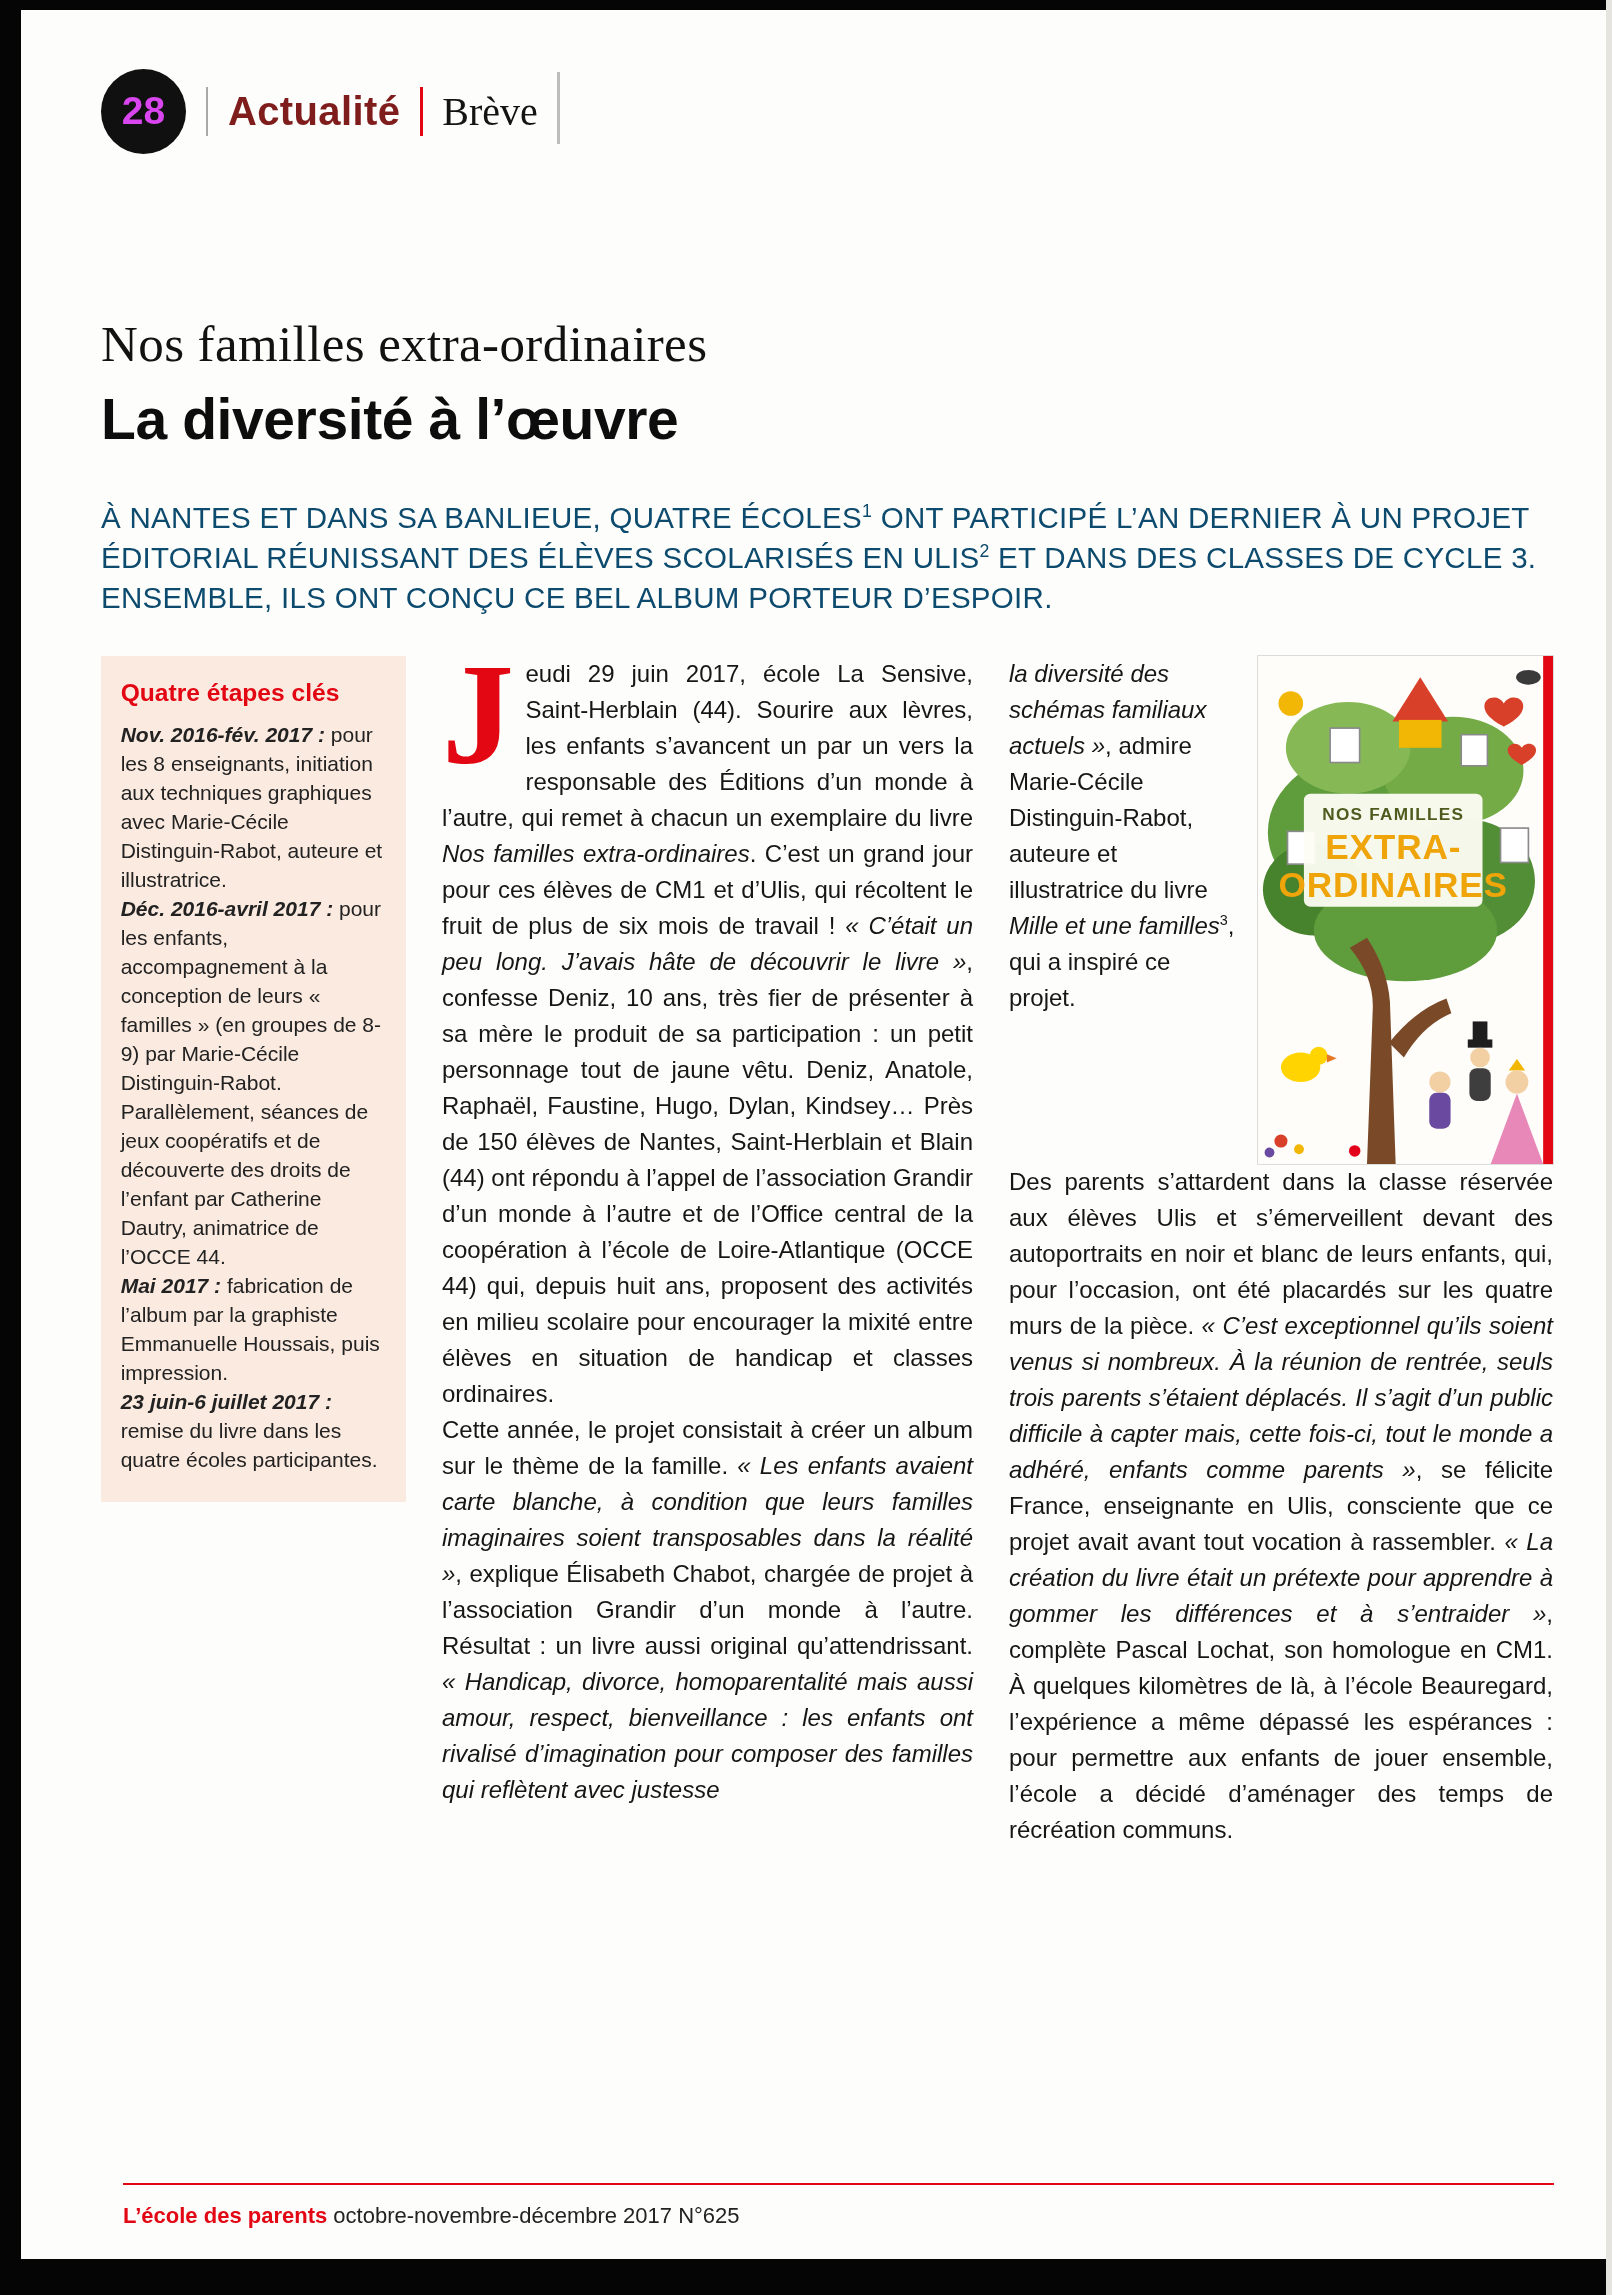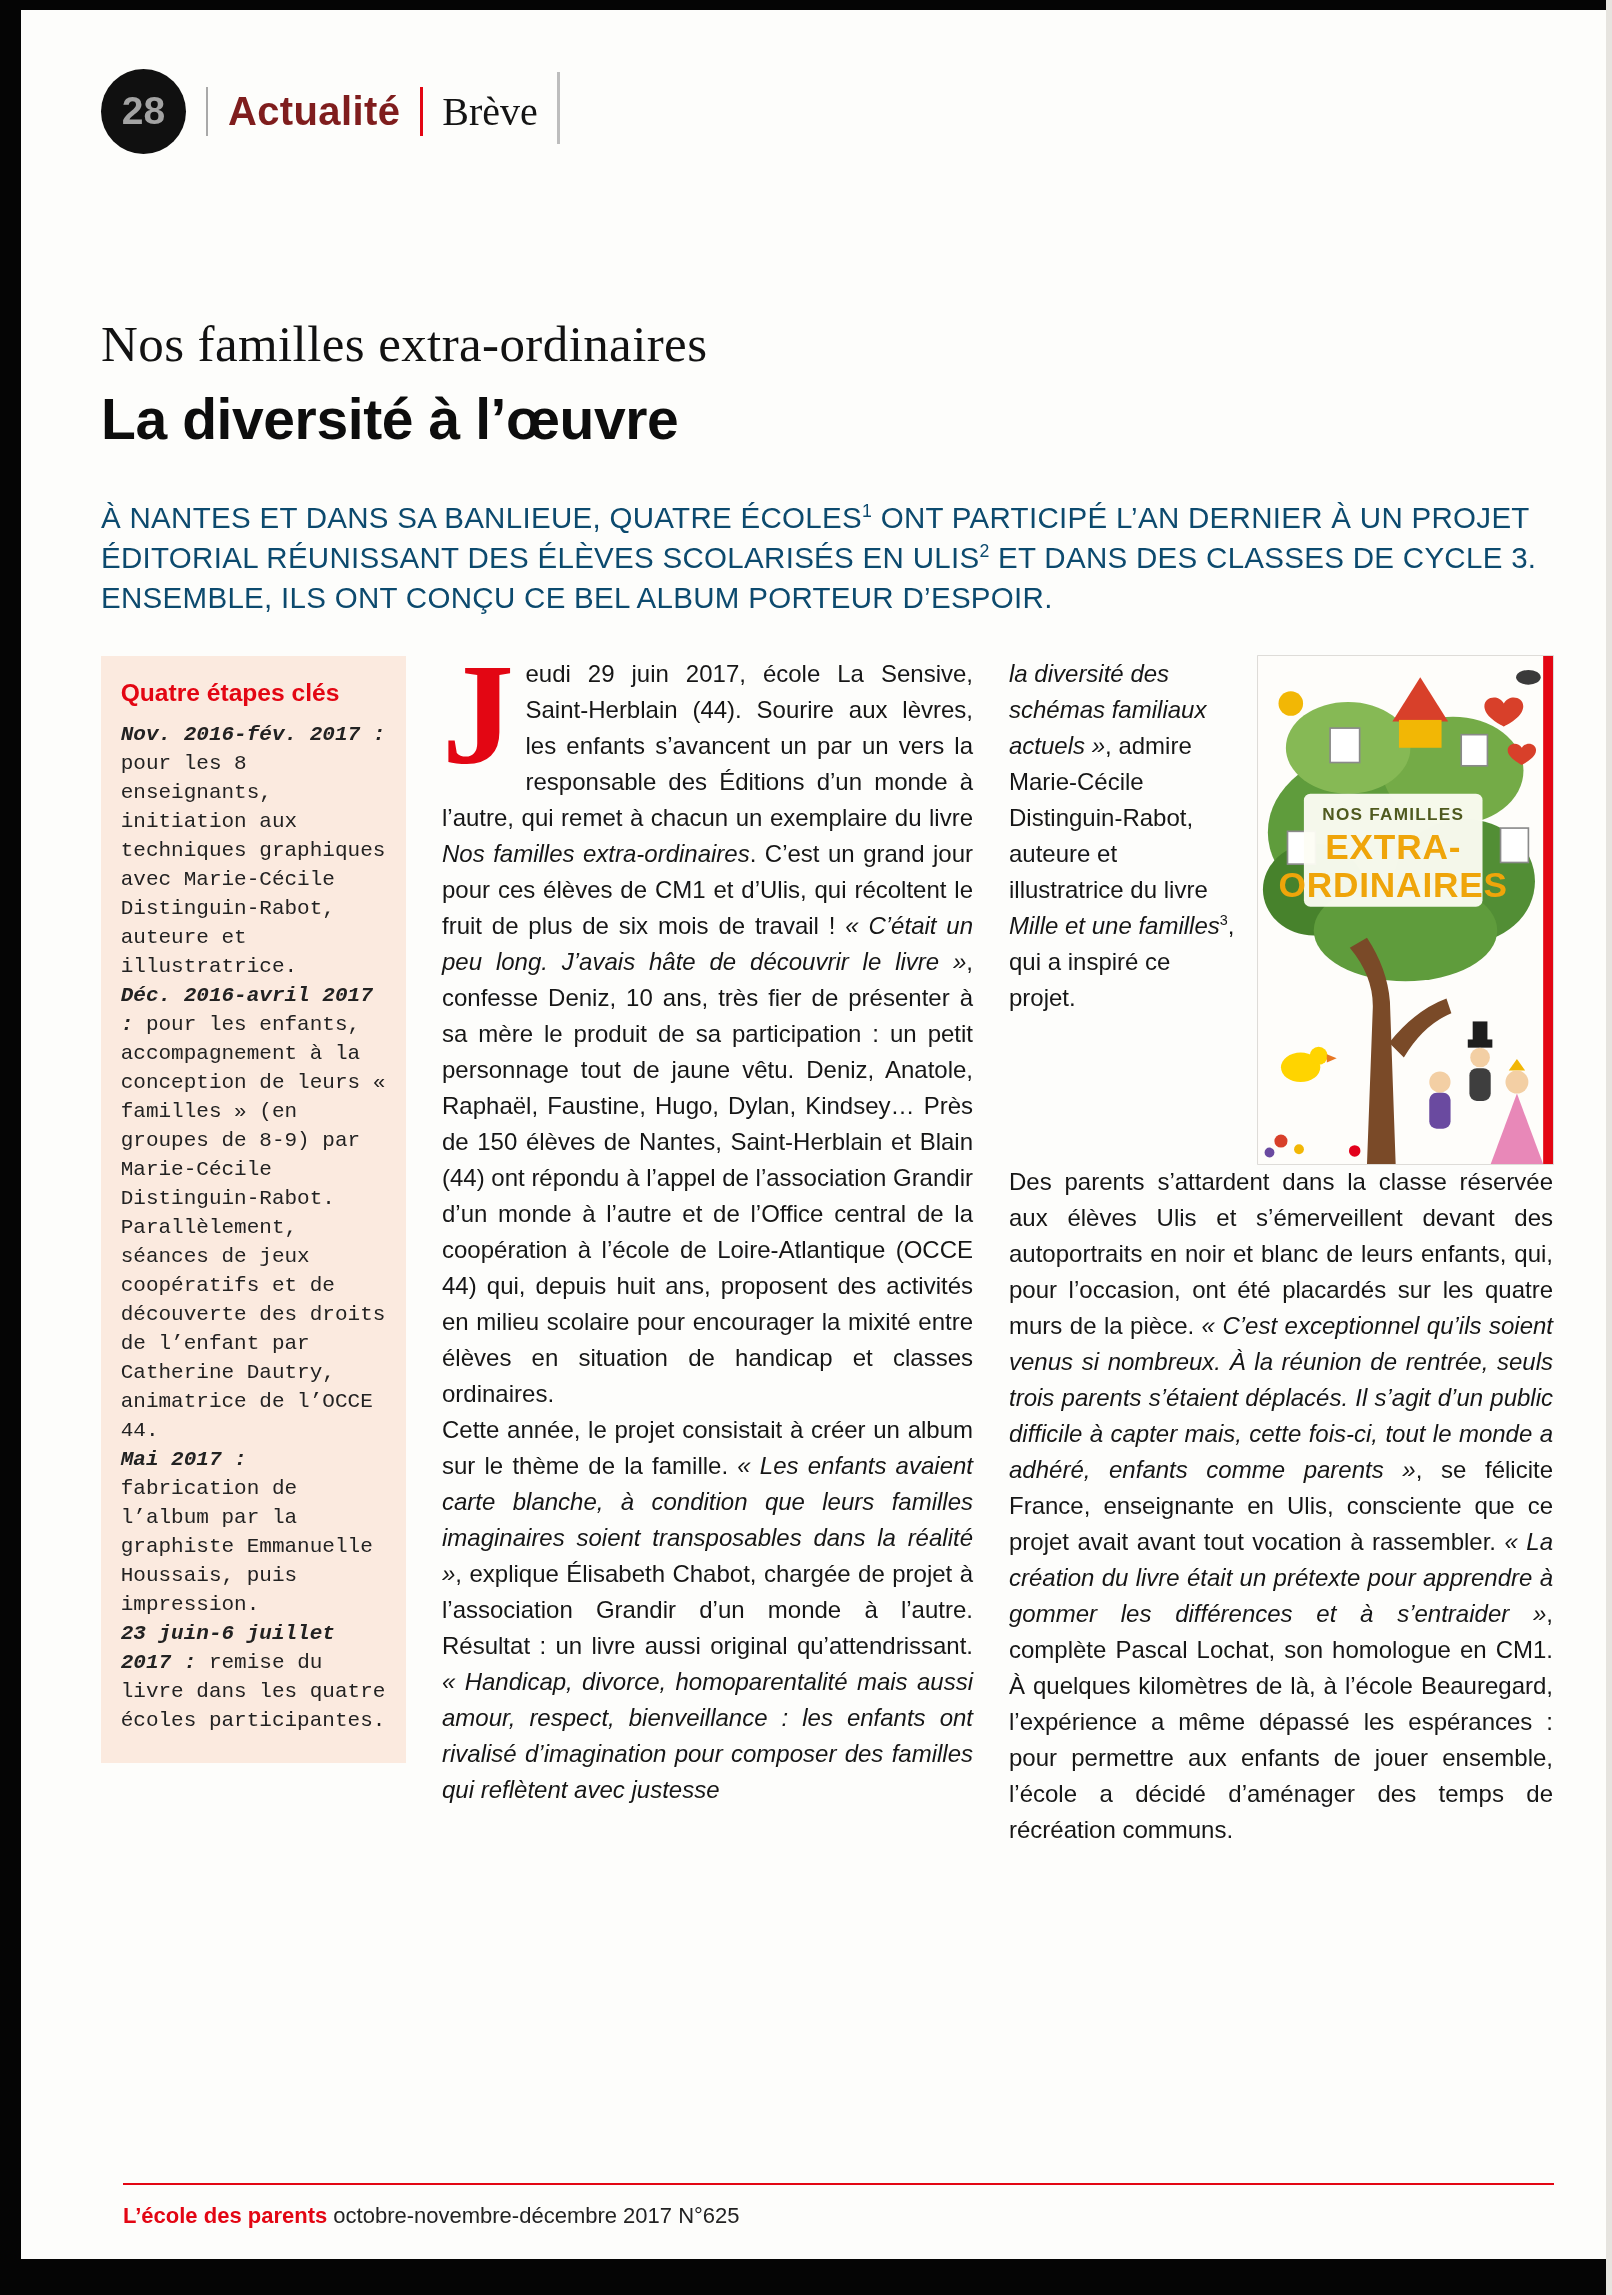--- a/index.html
+++ b/index.html
@@ -10,42 +10,42 @@
   
   .strip-top    { position:absolute; left:0; top:0; width:100%; height:9.8px; background:#050505; z-index:5; }
   .strip-left   { position:absolute; left:0; top:0; width:21px; height:100%; background:#050505; z-index:5; }
   .strip-bottom { position:absolute; left:0; bottom:0; width:100%; height:36px; background:#050505; z-index:5; }
   .strip-right  { position:absolute; right:0; top:0; width:6.6px; height:100%; background:#e6e4df; z-index:5; }
 
   .content { position:absolute; left:21px; top:9.8px; right:6.6px; bottom:36px; padding:0 46px 0 80px; }
 
   
   .page-header { display:flex; align-items:center; gap:19.7px; margin-top:59px; }
-  .page-number { width:85px; height:85px; border-radius:50%; background:#101010; color:#a3a3a3;
+  .page-number { width:85px; height:85px; border-radius:50%; background:#101010; color:#d946ef;
                  font-size:39px; font-weight:bold; display:flex; align-items:center; justify-content:center; }
   .hdiv { width:2.5px; height:49px; background:#a9a9a9; }
   .hdiv.red { background:#e30613; }
   .hdiv.tall { height:72px; background:#bdbdbd; align-self:flex-start; margin-top:3.3px; }
   .section-label { color:#7f1d1d; font-weight:bold; font-size:40px; letter-spacing:0.4px; }
   .subsection-label { font-family:"Liberation Serif","DejaVu Serif",serif; font-size:40px; color:#141414; }
 
   
   .kicker { font-family:"Liberation Serif","DejaVu Serif",serif; font-weight:400; font-size:51px;
             color:#121212; margin-top:161px; letter-spacing:0.4px; }
   .headline { font-size:57px; font-weight:bold; color:#0d0d0d; margin-top:13px; letter-spacing:-0.4px; }
   .standfirst { margin-top:46px; font-size:29.5px; line-height:40px; color:#0c4a6e; letter-spacing:0.3px; }
   .standfirst sup, .bodytext sup, .rtext sup { font-size:60%; vertical-align:super; line-height:0; }
 
   
   .columns { display:grid; grid-template-columns:305px 531px 544px; column-gap:36px; margin-top:38px; }
 
   
   .keybox { background:#fbeadf; padding:23px 19.7px 28px 19.7px; }
   .keybox h3 { color:#e30613; font-size:24.6px; font-weight:bold; margin-bottom:13px; }
-  .keybox p { font-size:21px; line-height:29px; color:#222; text-align:left;font-family:Liberation Mono, monospace; }
+  .keybox p { font-size:21px; line-height:29px; color:#222; text-align:left; }
   .keybox b i { font-style:italic; }
   .footnotes { margin-top:97px; padding-left:11.5px; }
   .footnotes p { font-size:20.5px; line-height:27px; color:#222; margin-bottom:16.4px; }
 
   
   .bodytext p { font-size:24px; line-height:36px; text-align:justify; color:#161616; hyphens:auto; }
   .dropcap { float:left; font-family:"Liberation Serif","DejaVu Serif",serif; font-weight:bold;
              color:#e30613; font-size:144px; line-height:105px; padding:6.6px 11.5px 0 0; }
 
   .right-top { display:flex; gap:19.7px; }

